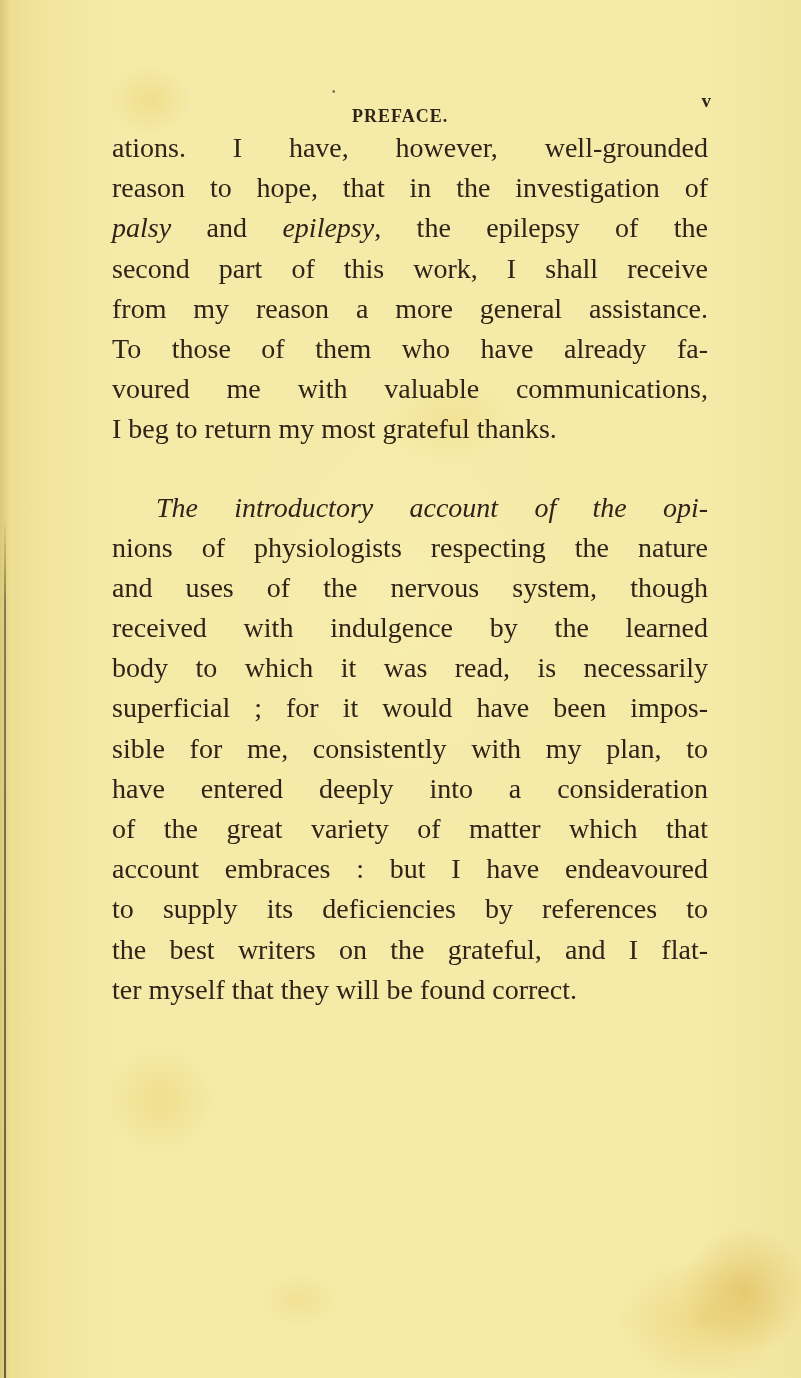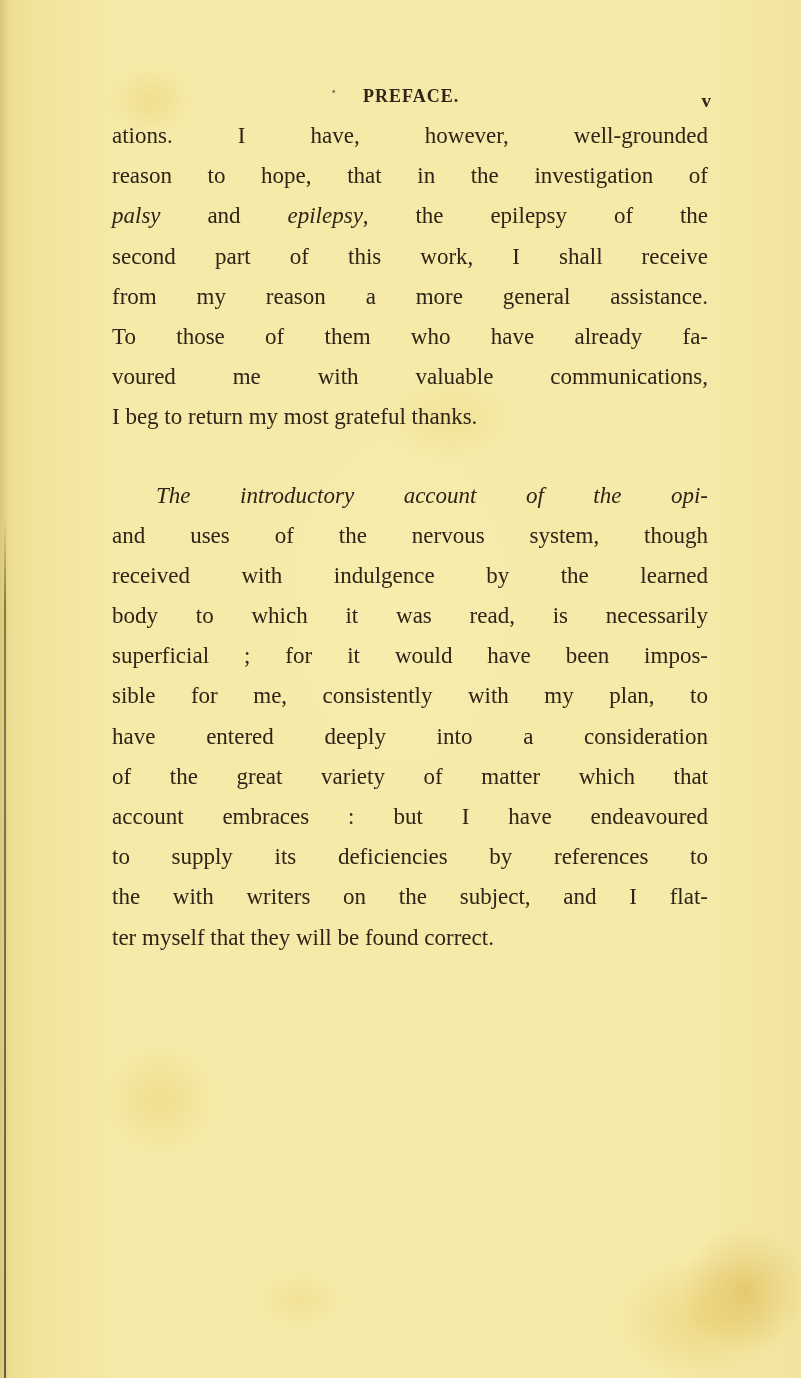--- a/index.html
+++ b/index.html
@@ -53,33 +53,33 @@
     letter-spacing: 1px;
   }
   .running-head .dot {
     position: absolute;
     left: 10px; top: 0px;
     font-size: 10px;
     color: #7a6a50;
   }
   .running-head .title {
     position: absolute;
-    left: 30px; top: 0; margin-left: 11px;
+    left: 30px; top: 20px;
   }
   .running-head .folio {
     position: absolute;
     right: 0px; top: 4px;
     font-size: 19px;
   }
   .text-block {
     position: absolute;
     left: 112px;
-    top: 116px;
+    top: 128px;
     width: 596px;
-    font-size: 23px;
+    font-size: 28px;
     line-height: 40.2px;
   }
   .line {
     display: block;
     white-space: nowrap;
     text-align: justify;
     text-align-last: justify;
     height: 40.2px;
   }
   .line.last {
@@ -118,26 +118,27 @@
       <span class="line">from my reason a more general assistance.</span>
       <span class="line">To those of them who have already fa-</span>
       <span class="line">voured me with valuable communications,</span>
       <span class="line last">I beg to return my most grateful thanks.</span>
     </div>
 
     <div class="gap"></div>
 
     <div>
       <span class="line indent">The introductory account of the opi-</span>
+      <span class="line">nions of physiologists respecting the nature</span>
       <span class="line">and uses of the nervous system, though</span>
       <span class="line">received with indulgence by the learned</span>
       <span class="line">body to which it was read, is necessarily</span>
       <span class="line">superficial ; for it would have been impos-</span>
       <span class="line">sible for me, consistently with my plan, to</span>
       <span class="line">have entered deeply into a consideration</span>
       <span class="line">of the great variety of matter which that</span>
       <span class="line">account embraces : but I have endeavoured</span>
       <span class="line">to supply its deficiencies by references to</span>
-      <span class="line">the with writers on the subject, and I flat-</span>
+      <span class="line">the best writers on the grateful, and I flat-</span>
       <span class="line last">ter myself that they will be found correct.</span>
     </div>
   </div>
 </div>
 
 </body></html>

